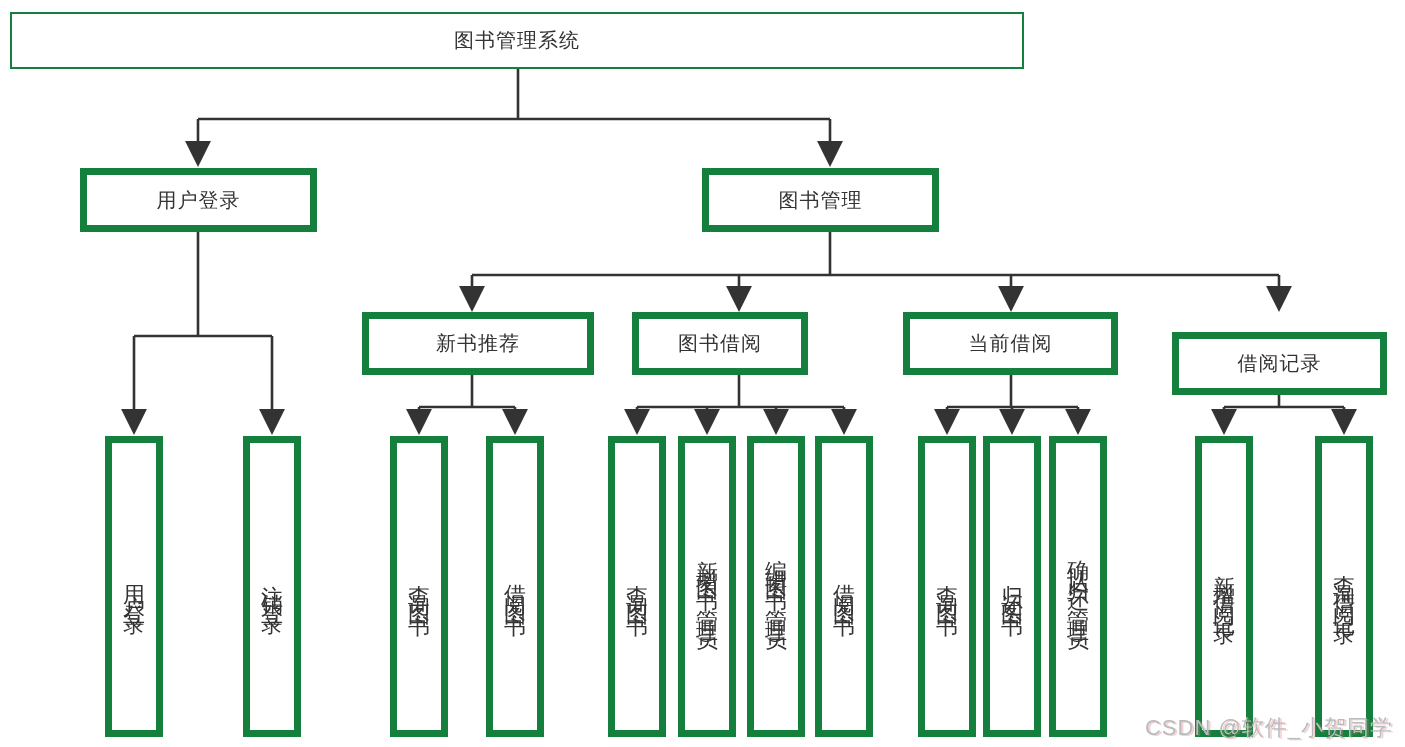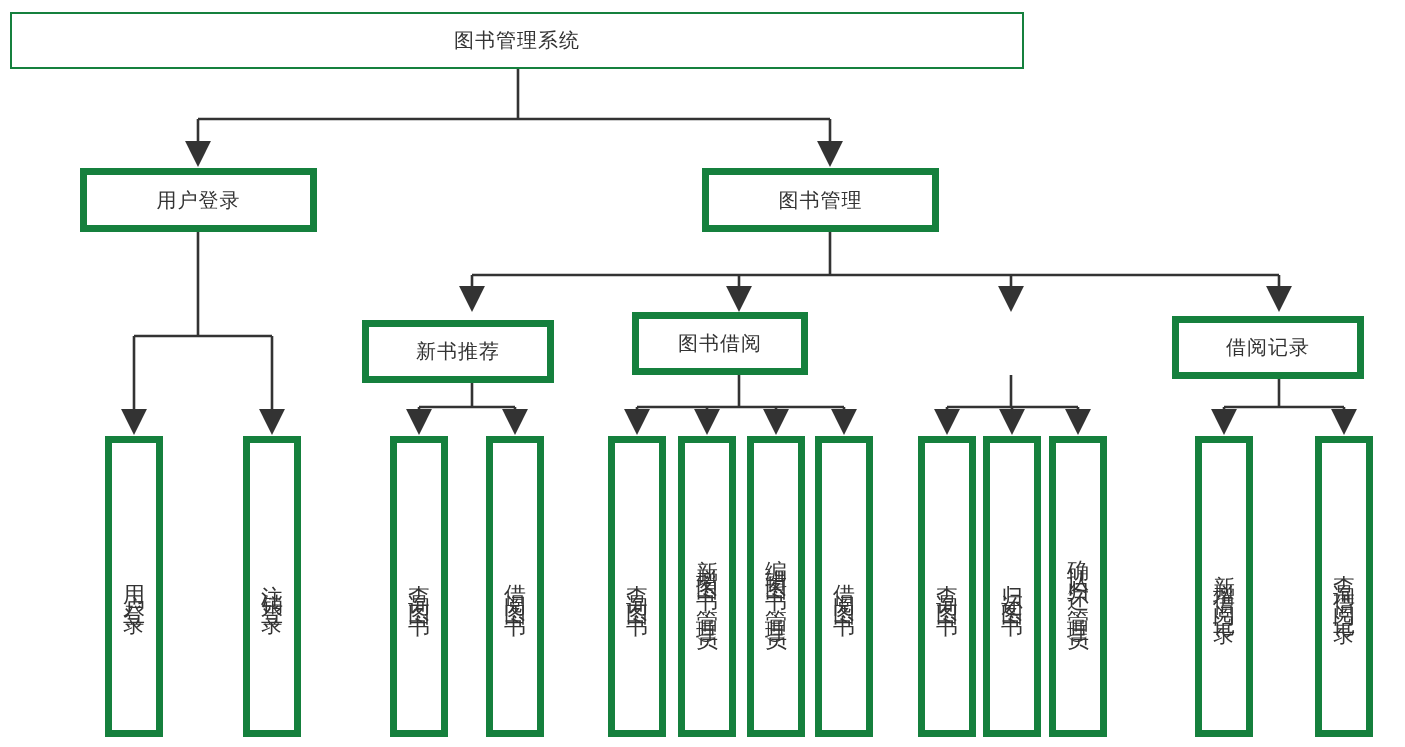--- a/index.html
+++ b/index.html
@@ -105,27 +105,30 @@
     <span>图书管理系统</span>
   </div>
 
   <div class="node hnode" style="left:80px;top:168px;width:237px;height:64px">
     <span>用户登录</span>
   </div>
   <div class="node hnode" style="left:702px;top:168px;width:237px;height:64px">
     <span>图书管理</span>
   </div>
 
-  <div class="node hnode" style="left:362px;top:320px;width:192px;height:63px">
+  <div class="node hnode" style="left:362px;top:312px;width:232px;height:63px">
     <span>新书推荐</span>
   </div>
   <div class="node hnode" style="left:632px;top:312px;width:176px;height:63px">
     <span>图书借阅</span>
   </div>
-  <div class="node hnode" style="left:1172px;top:316px;width:192px;height:63px">
+  <div class="node hnode" style="left:903px;top:312px;width:215px;height:63px">
+    <span>当前借阅</span>
+  </div>
+  <div class="node hnode" style="left:1172px;top:332px;width:215px;height:63px">
     <span>借阅记录</span>
   </div>
 
   <div class="node leaf" style="left:105px;top:436px;width:58px;height:301px">
     <span>用户登录</span>
   </div>
   <div class="node leaf" style="left:243px;top:436px;width:58px;height:301px">
     <span>注销登录</span>
   </div>
 
@@ -159,14 +162,15 @@
     <span>确认归还（管理员）</span>
   </div>
 
   <div class="node leaf" style="left:1195px;top:436px;width:58px;height:301px">
     <span>新增借阅记录</span>
   </div>
   <div class="node leaf" style="left:1315px;top:436px;width:58px;height:301px">
     <span>查询借阅记录</span>
   </div>
 
+  <div class="watermark">CSDN @软件_小贺同学</div>
 
 </div>
 
 </body></html>

